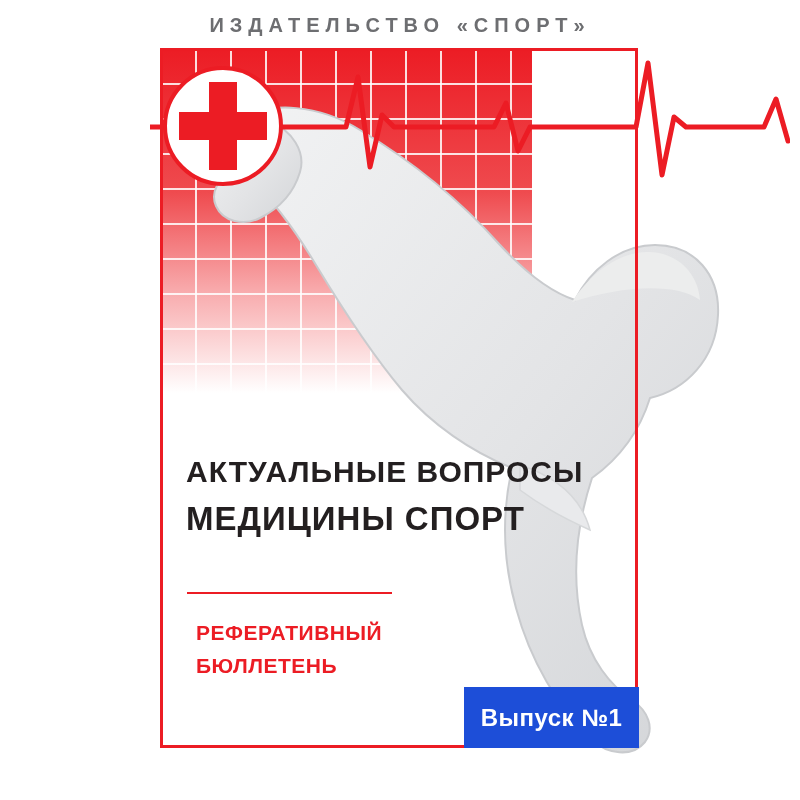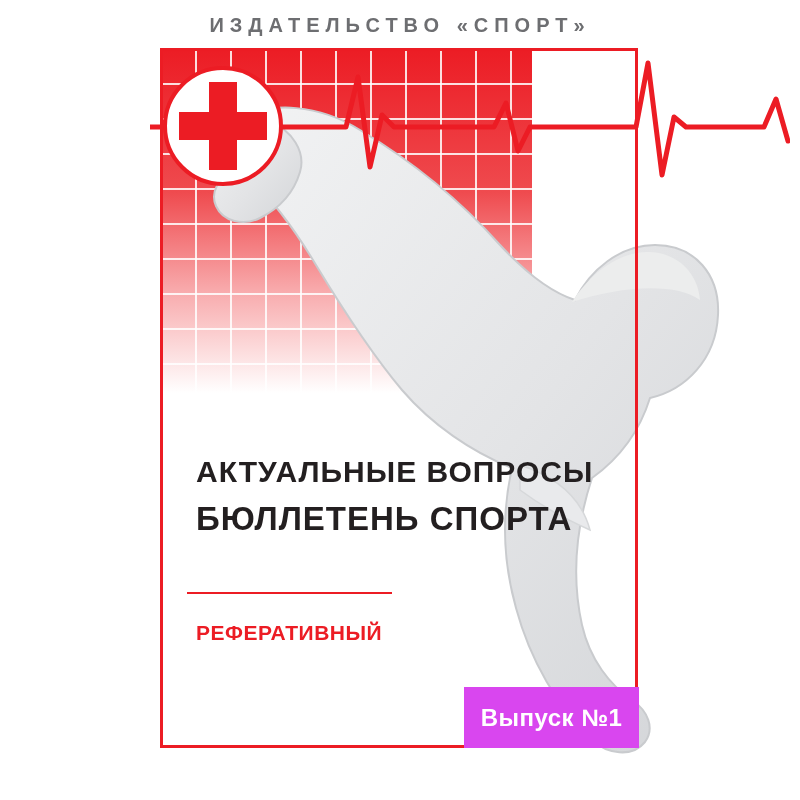--- a/index.html
+++ b/index.html
@@ -100,21 +100,20 @@
     box-sizing: border-box;
     pointer-events: none;
   }
 
   
   .title-block {
     position: absolute;
     left: 186px;
     top: 455px;
     width: 420px;
-    margin-left: 10px;
   }
   .title-line-1 {
     font-size: 30px;
     font-weight: bold;
     color: #231f20;
     letter-spacing: 1px;
     line-height: 1.15;
     white-space: nowrap;
   }
   .title-line-2 {
@@ -150,21 +149,21 @@
   }
   .subtitle div { white-space: nowrap; }
 
   
   .issue-badge {
     position: absolute;
     left: 464px;
     top: 687px;
     width: 175px;
     height: 61px;
-    background: #d946ef;
+    background: #1d4ed8;
     color: #ffffff;
     font-size: 24px;
     font-weight: bold;
     display: flex;
     align-items: center;
     justify-content: center;
     letter-spacing: 0.5px;
   }
 </style>
 </head>
@@ -227,24 +226,25 @@
 
   <svg class="cross-badge" viewBox="0 0 120 120">
     <circle cx="60" cy="60" r="58" fill="#ffffff" stroke="#ec1c24" stroke-width="4"></circle>
     <path fill="#ec1c24" d="M46 16 H74 V46 H104 V74 H74 V104 H46 V74 H16 V46 H46 Z"></path>
   </svg>
 
   <div class="frame"></div>
 
   <div class="title-block">
     <div class="title-line-1">АКТУАЛЬНЫЕ  ВОПРОСЫ</div>
-    <div class="title-line-2">БЮЛЛЕТЕНЬ СПОРТА</div>
+    <div class="title-line-2">МЕДИЦИНЫ СПОРТ</div>
   </div>
 
   <div class="divider"></div>
 
   <div class="subtitle">
     <div>РЕФЕРАТИВНЫЙ</div>
+    <div>БЮЛЛЕТЕНЬ</div>
   </div>
 
   <div class="issue-badge">Выпуск №1</div>
 
 </div>
 
 </body></html>

